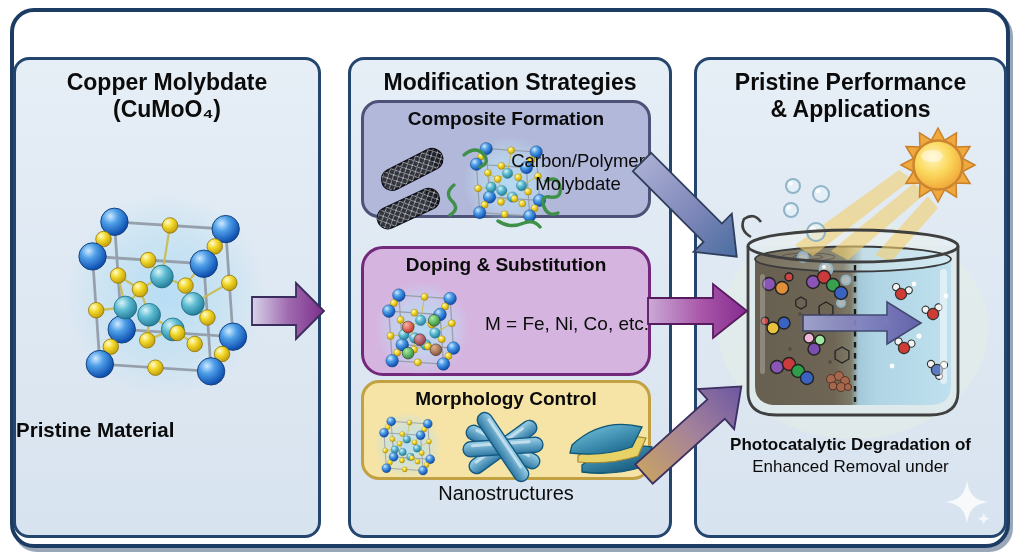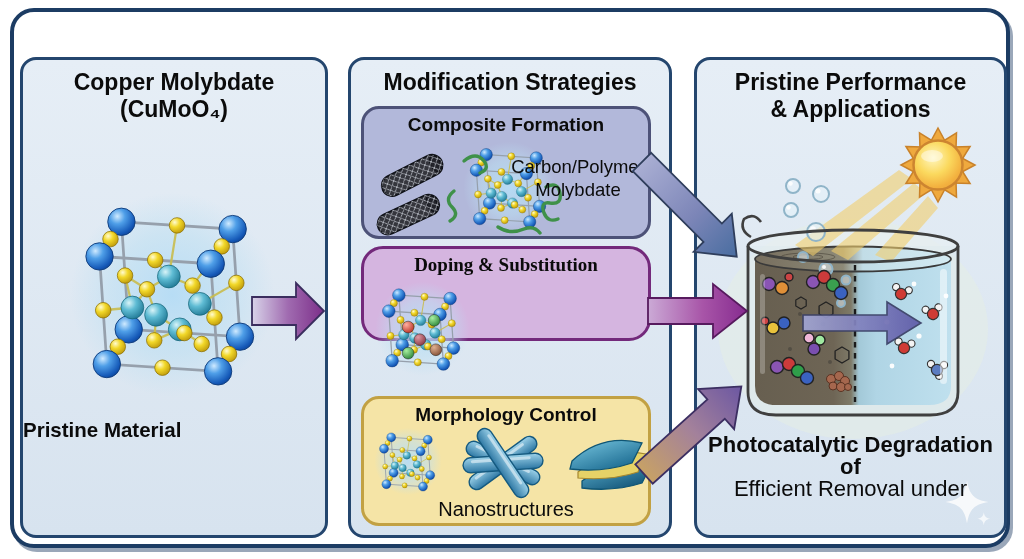--- a/index.html
+++ b/index.html
@@ -3,40 +3,40 @@
 <meta charset="utf-8">
 <style>
   html,body{margin:0;padding:0;background:#ffffff;}
   body{width:1024px;height:559px;position:relative;overflow:hidden;
        font-family:"Liberation Sans",sans-serif;color:#0b0b0b;}
   .frame{position:absolute;left:10px;top:8px;width:1000px;height:540px;background:#ffffff;
          border:4px solid #1c3c63;border-radius:24px;box-sizing:border-box;
          box-shadow:3px 4px 0 rgba(30,60,100,.45);}
   .panel{position:absolute;top:57px;height:481px;background:linear-gradient(180deg,#e6eef6,#d7e3ef);
          border:3px solid #24466e;border-radius:16px;box-sizing:border-box;z-index:1;}
-  #panel-left{left:20px;width:308px;}
+  #panel-left{left:13px;width:308px;}
   #panel-middle{left:348px;width:324px;}
   #panel-right{left:694px;width:313px;}
   .panel-title{text-align:center;font-weight:bold;font-size:23px;line-height:27px;margin-top:9px;}
   .crystal-large{position:absolute;left:22px;top:118px;width:255px;height:228px;overflow:visible;}
   .pristine-caption{position:absolute;top:358px;left:0;right:0;text-align:left;
                     font-weight:bold;font-size:20.5px;}
   .strategy{position:absolute;left:10px;width:290px;box-sizing:border-box;border-style:solid;border-width:3.5px;}
-  #box-composite{top:46px;height:133px;background:#b2b8da;border-color:#4d5278;border-radius:18px;}
-  #box-doping{top:186px;height:95px;background:#d5b5e0;border-color:#73297b;border-radius:22px;font-family:Liberation Serif, serif;}
-  #box-morphology{top:336px;height:130px;background:#f5e4a6;border-color:#c2a143;border-radius:18px;}
+  #box-composite{top:40px;height:118px;background:#b2b8da;border-color:#4d5278;border-radius:18px;}
+  #box-doping{top:186px;height:130px;background:#d5b5e0;border-color:#73297b;border-radius:22px;}
+  #box-morphology{top:320px;height:100px;background:#f5e4a6;border-color:#c2a143;border-radius:18px;}
   .strategy h3{margin:5px 0 0;text-align:center;font-size:19px;font-weight:bold;}
   .box-svg{position:absolute;overflow:visible;}
   .composite-label{position:absolute;left:138px;top:46px;width:152px;text-align:center;
                    font-size:18.5px;line-height:23px;}
   .doping-label{position:absolute;left:116px;top:64px;width:174px;text-align:center;font-size:19px;}
   .morph-label{position:absolute;left:0;right:0;top:99px;text-align:center;font-size:20px;}
   .scene{position:absolute;left:8px;top:64px;width:298px;height:312px;overflow:visible;}
   .right-caption{position:absolute;top:374px;left:0;right:0;text-align:center;
-                 font-size:22px;line-height:22px;z-index:3;}
+                 font-size:17px;line-height:22px;z-index:3;}
   .cap-bold{font-weight:bold;}
   .sparkle{position:absolute;left:246px;top:418px;width:48px;height:48px;z-index:2;}
   .arrows-overlay{position:absolute;left:0;top:0;width:1024px;height:559px;z-index:5;pointer-events:none;}
 </style>
 </head>
 <body>
 
 <svg width="0" height="0" style="position:absolute" aria-hidden="true">
 <defs>
   <radialGradient id="glowG" cx="50%" cy="50%">
@@ -269,20 +269,21 @@
         <use href="#xtal"></use>
         <g stroke="#222" stroke-width="1.2">
           <circle cx="86" cy="124" r="14" fill="url(#redG)"></circle>
           <circle cx="148" cy="108" r="14" fill="url(#greenG)"></circle>
           <circle cx="114" cy="154" r="14" fill="url(#maroonG)"></circle>
           <circle cx="86" cy="186" r="14" fill="url(#greenG)"></circle>
           <circle cx="152" cy="178" r="14" fill="url(#brownG)"></circle>
         </g>
       </g>
     </svg>
+    <div class="doping-label">M = Fe, Ni, Co, etc.</div>
   </div>
 
   <div class="strategy" id="box-morphology">
     <h3>Morphology Control</h3>
     <svg class="box-svg" style="left:6px;top:26px;width:276px;height:74px" viewBox="0 0 276 74">
       <g transform="translate(2,-2) scale(0.30)">
           <use href="#xtal"></use>
         </g>
       <g transform="translate(133,38)">
         <use href="#rod" transform="rotate(-36)"></use>
@@ -433,21 +434,21 @@
   <svg class="sparkle" viewBox="0 0 40 40">
     <path d="M20,2 C22,14 26,18 38,20 C26,22 22,26 20,38 C18,26 14,22 2,20 C14,18 18,14 20,2 Z" fill="#fdfdfd" opacity=".85"></path>
     <path d="M20,2 C22,14 26,18 38,20 C26,22 22,26 20,38 C18,26 14,22 2,20 C14,18 18,14 20,2 Z" fill="#ffffff" opacity=".7" transform="translate(28,28) scale(.3)"></path>
   </svg>
 
   <div class="right-caption">
     <div class="cap-bold">
       <span>Photocatalytic Degradation of</span><br>
     </div>
     <div class="cap-reg">
-      <span>Efficient Removal under</span><br>
+      <span>Enhanced Removal under</span><br>
     </div>
   </div>
 </section>
 
 <svg class="arrows-overlay" viewBox="0 0 1024 559">
   <polygon transform="translate(252,311)" points="0,-14 44,-14 44,-28 72,0 44,28 44,14 0,14" fill="url(#arrAG)" stroke="#3a2d5e" stroke-width="1.8"></polygon>
   <polygon transform="translate(642,162) rotate(45)" points="0,-13 100,-13 100,-27 134,0 100,27 100,13 0,13" fill="url(#arrBG)" stroke="#2f3e5c" stroke-width="1.8"></polygon>
   <polygon transform="translate(648,311)" points="0,-13 65,-13 65,-27 99,0 65,27 65,13 0,13" fill="url(#arrCG)" stroke="#571a5e" stroke-width="1.8"></polygon>
   <polygon transform="translate(644,474) rotate(-42)" points="0,-13 97,-13 97,-27 131,0 97,27 97,13 0,13" fill="url(#arrDG)" stroke="#3c2f62" stroke-width="1.8"></polygon>
 </svg>

